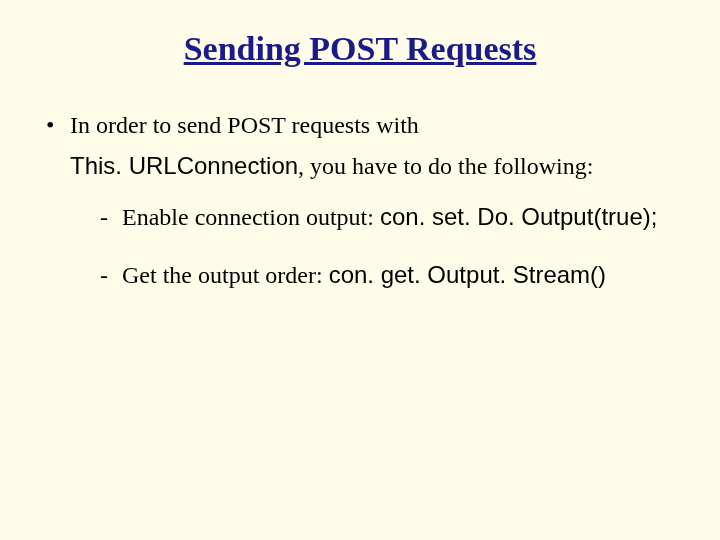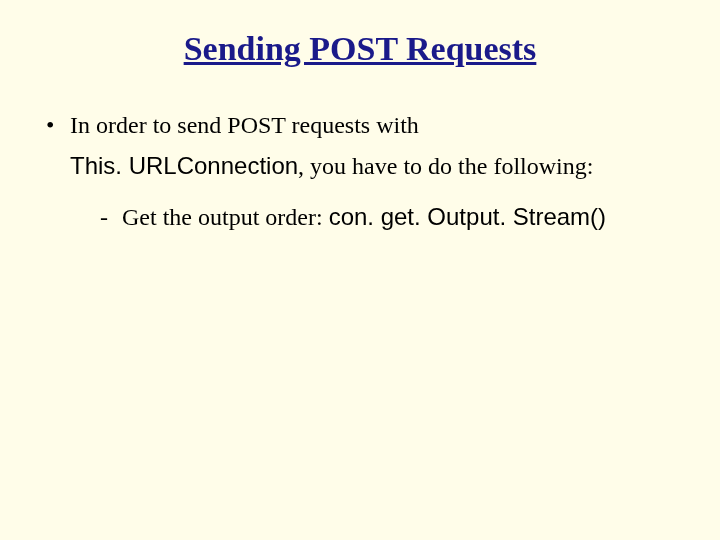--- a/index.html
+++ b/index.html
@@ -98,19 +98,22 @@
 
   <ul class="level1">
     <li>
       <span>In order to send POST requests with </span>
       <span class="indent-continue">
         <span class="sans">This. URLConnection</span><span>, you have to do the following:</span>
       </span>
 
       <ul class="level2">
         <li>
+          <span>Enable connection output: </span><span class="sans">con. set. Do. Output(true);</span>
+        </li>
+        <li>
           <span>Get the output order: </span><span class="sans">con. get. Output. Stream()</span>
         </li>
       </ul>
     </li>
   </ul>
 
 </div>
 
 </body></html>

